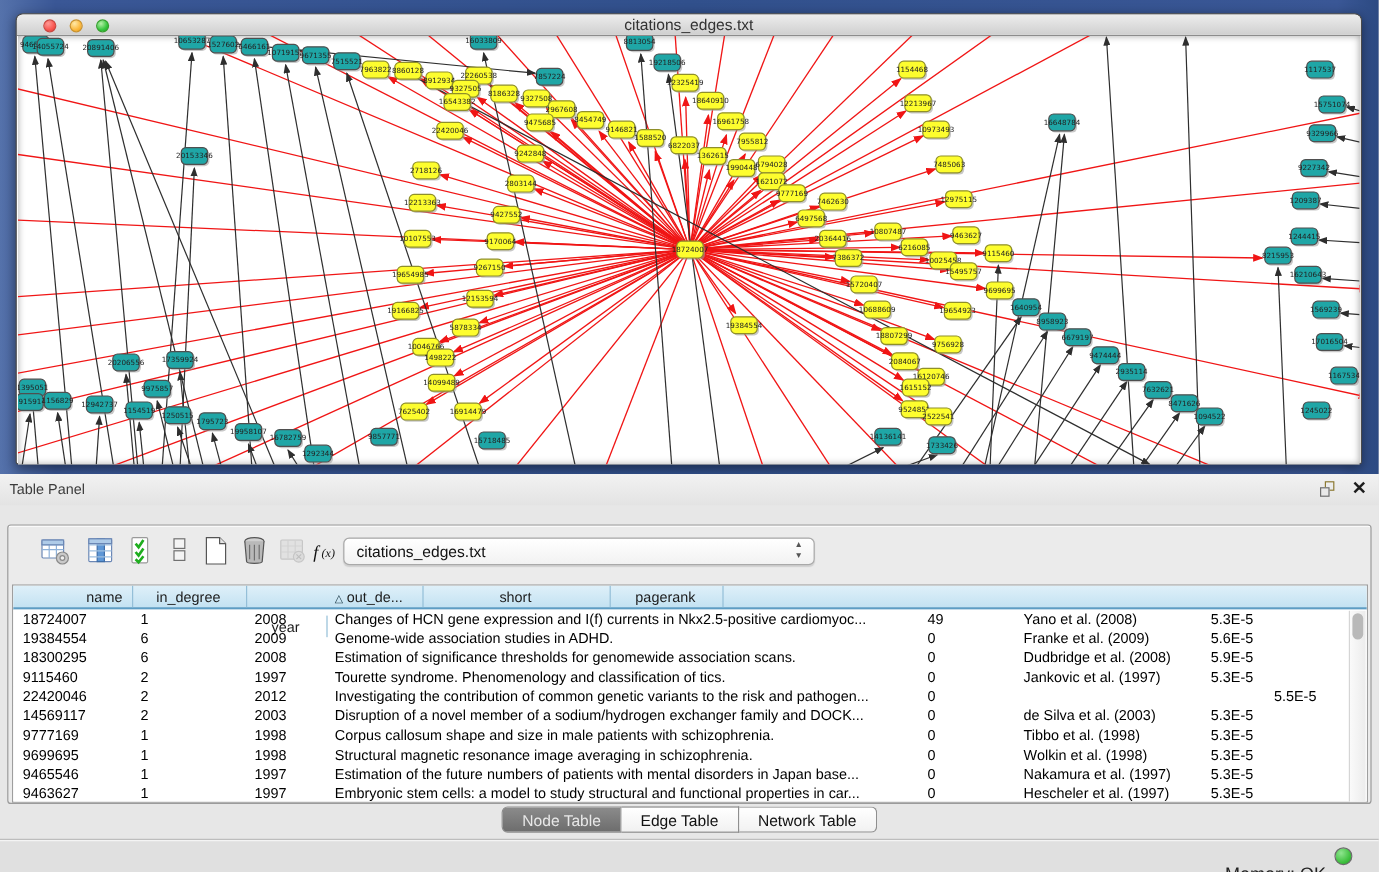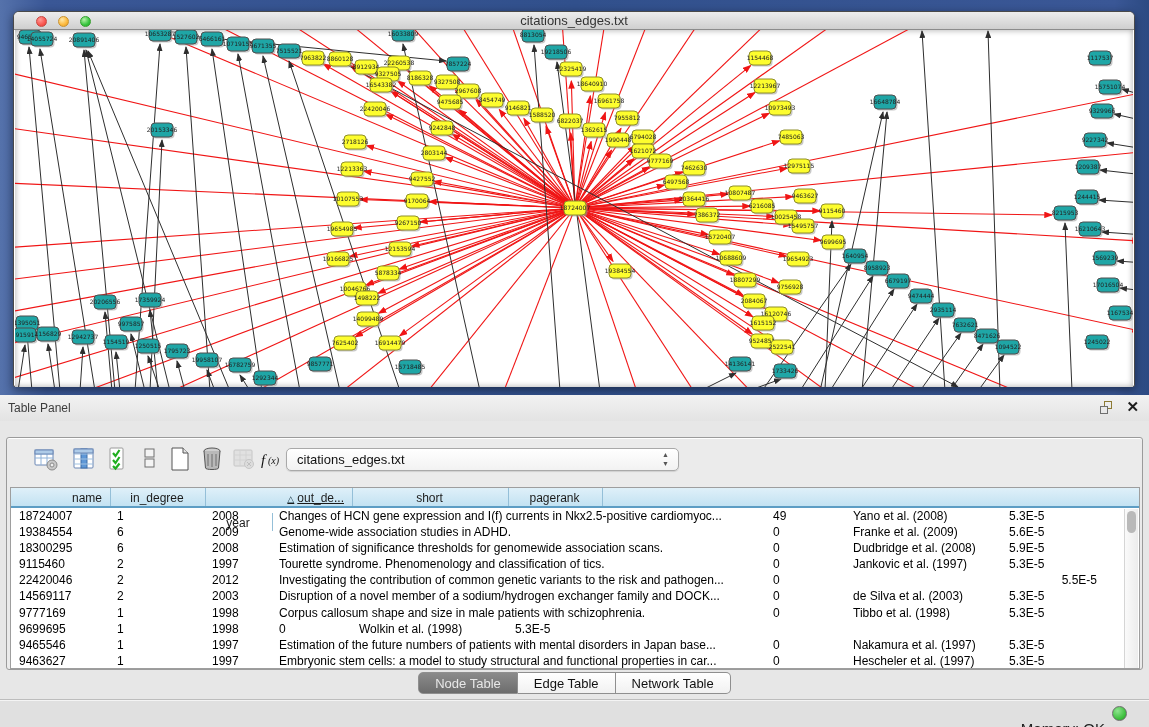--- a/index.html
+++ b/index.html
@@ -952,21 +952,21 @@
         </div>
       <div id="table-selector">
         <span>citations_edges.txt</span>
         <span id="selector-arrows">▲<br>▼</span>
       </div>
       <div id="table-wrap">
         <div id="hdr-row">
             <div class="hcell" style="width: 100px; text-align: right; padding: 1px 8px 0px 6px;"><span>name</span></div>
             <div class="hcell" style="width: 95px; text-align: center; padding: 1px 8px 0px 6px;"><span>in_degree</span></div>
             <div class="hcell" style="width: 67px; text-align: center; padding: 1px 8px 0px 6px; margin-top: 25px;"><span>year</span></div>
-            <div class="hcell" style="width: 80px; text-align: right; padding: 1px 8px 16px 6px; text-decoration: underline;"><span class="sort-glyph">△</span><span>out_de...</span></div>
+            <div class="hcell" style="width: 80px; text-align: left; padding: 1px 8px 16px 6px;"><span class="sort-glyph">△</span><span>out_de...</span></div>
             <div class="hcell" style="width: 156px; text-align: center; padding: 1px 8px 0px 6px;"><span>short</span></div>
             <div class="hcell" style="width: 94px; text-align: center; padding: 1px 8px 0px 6px;"><span>pagerank</span></div>
           </div>
         <div id="body-rows">
             <div class="trow">
               <div class="tcell" style="width: 100px; padding-left: 8px;">18724007</div>
               <div class="tcell" style="width: 95px; padding-left: 6px;">1</div>
               <div class="tcell" style="width: 67px; padding-left: 6px;">2008</div>
               <div class="tcell" style="width: 494px; padding-left: 6px;">Changes of HCN gene expression and I(f) currents in Nkx2.5-positive cardiomyoc...</div>
               <div class="tcell" style="width: 80px; padding-left: 6px;">49</div>
@@ -1024,20 +1024,21 @@
               <div class="tcell" style="width: 67px; padding-left: 6px;">1998</div>
               <div class="tcell" style="width: 494px; padding-left: 6px;">Corpus callosum shape and size in male patients with schizophrenia.</div>
               <div class="tcell" style="width: 80px; padding-left: 6px;">0</div>
               <div class="tcell" style="width: 156px; padding-left: 6px;">Tibbo et al. (1998)</div>
               <div class="tcell" style="width: 94px; padding-left: 6px;">5.3E-5</div>
             </div>
             <div class="trow">
               <div class="tcell" style="width: 100px; padding-left: 8px;">9699695</div>
               <div class="tcell" style="width: 95px; padding-left: 6px;">1</div>
               <div class="tcell" style="width: 67px; padding-left: 6px;">1998</div>
+              <div class="tcell" style="width: 494px; padding-left: 6px;">Structural magnetic resonance image averaging in schizophrenia.</div>
               <div class="tcell" style="width: 80px; padding-left: 6px;">0</div>
               <div class="tcell" style="width: 156px; padding-left: 6px;">Wolkin et al. (1998)</div>
               <div class="tcell" style="width: 94px; padding-left: 6px;">5.3E-5</div>
             </div>
             <div class="trow">
               <div class="tcell" style="width: 100px; padding-left: 8px;">9465546</div>
               <div class="tcell" style="width: 95px; padding-left: 6px;">1</div>
               <div class="tcell" style="width: 67px; padding-left: 6px;">1997</div>
               <div class="tcell" style="width: 494px; padding-left: 6px;">Estimation of the future numbers of patients with mental disorders in Japan base...</div>
               <div class="tcell" style="width: 80px; padding-left: 6px;">0</div>

